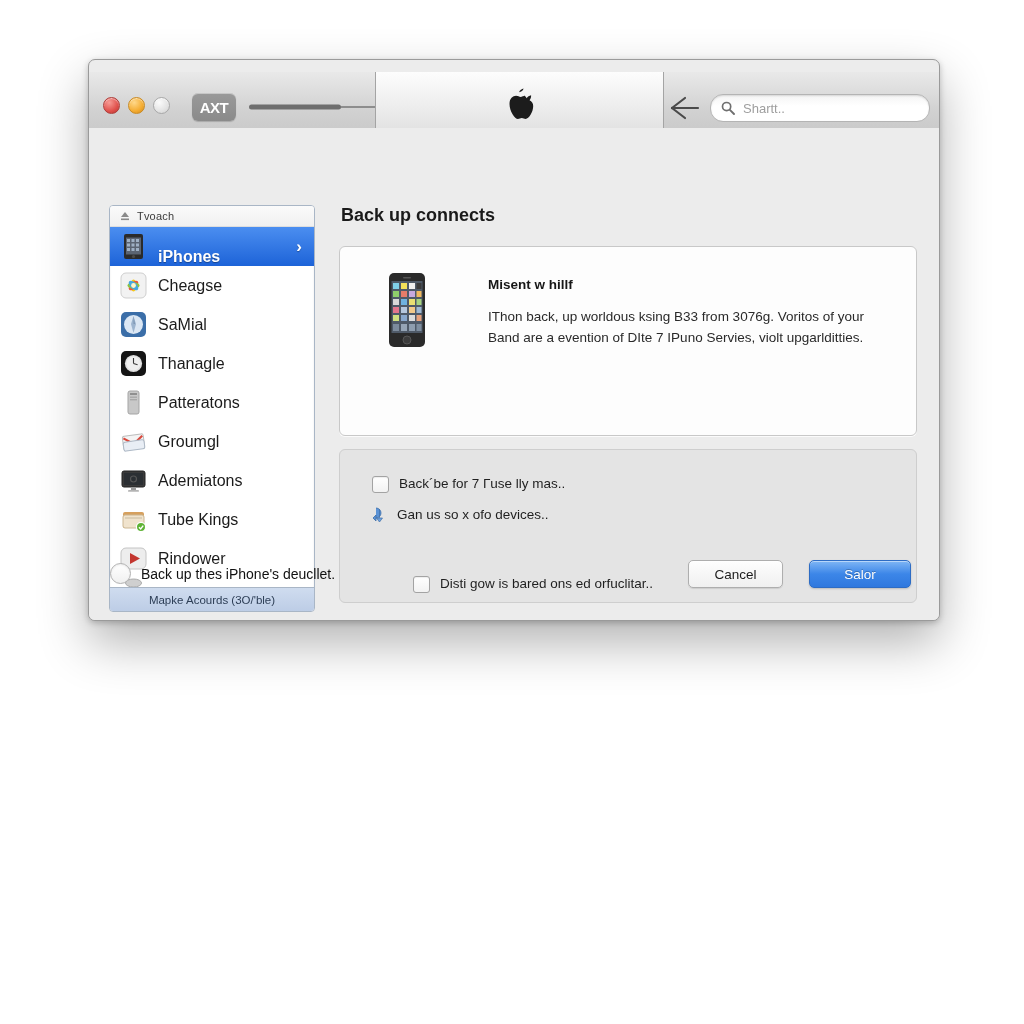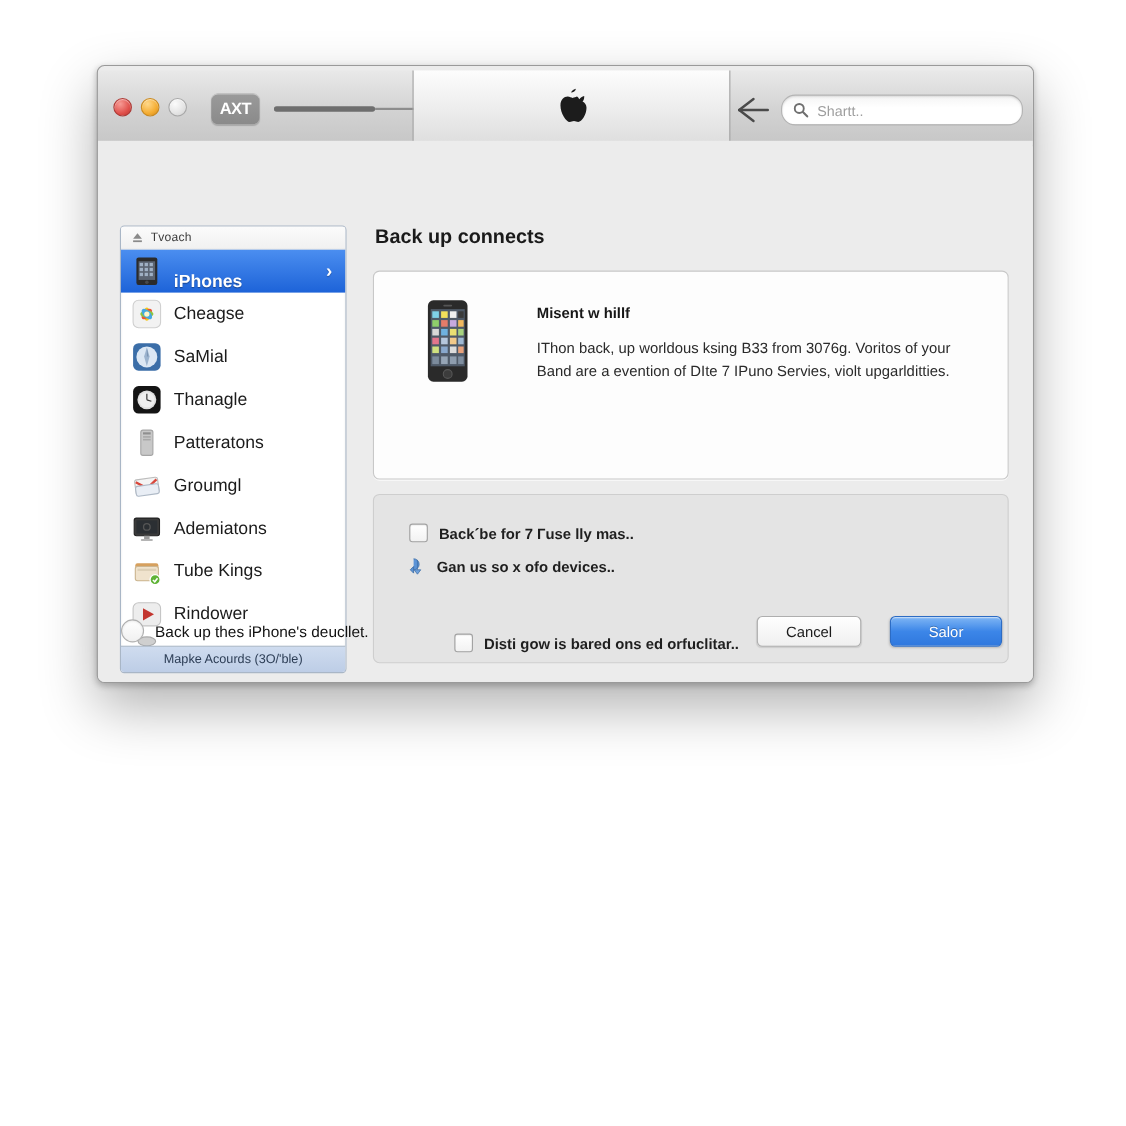--- a/index.html
+++ b/index.html
@@ -22,21 +22,21 @@
     border-radius: 7px;
     background: #ececec;
     box-shadow: 0 22px 50px rgba(0,0,0,0.30), 0 2px 6px rgba(0,0,0,0.22);
     border: 1px solid #9a9a9a;
     overflow: hidden;
   }
 
   
   #titlebar {
     position: absolute;
-    left: 0; top: 4px;
+    left: 0; top: 12px;
     width: 100%;
     height: 68px;
     background: linear-gradient(to bottom, #e9e9e9 0%, #d2d2d2 55%, #c6c6c6 100%);
     border-bottom: 1px solid #9d9d9d;
   }
   .lights { position: absolute; left: 14px; top: 25px; display: flex; gap: 8px; }
   .light { width: 15px; height: 15px; border-radius: 50%; }
   .light.close {
     background: radial-gradient(circle at 35% 30%, #f79b95 0%, #e0514c 60%, #b8322f 100%);
     border: 1px solid #ad3c38;
@@ -242,24 +242,23 @@
     margin-top: 13px;
     background: #e4e4e4;
     border: 1px solid #cecece;
     border-radius: 6px;
     height: 152px;
     position: relative;
   }
   .opt-row {
     position: absolute;
     display: flex;
-    align-items: flex-end;
+    align-items: flex-start;
     gap: 10px;
     left: 32px;
-    font-weight: bold;
   }
   #opt-row-1 { top: 26px; }
   #opt-row-2 { top: 57px; }
   #opt-row-3 { top: 126px; margin-left: 41px; }
   .checkbox {
     width: 15px; height: 15px;
     border-radius: 3px;
     background: linear-gradient(to bottom, #ffffff, #f2f2f2);
     border: 1px solid #a3a3a3;
     box-shadow: inset 0 1px 1px rgba(0,0,0,.07);

